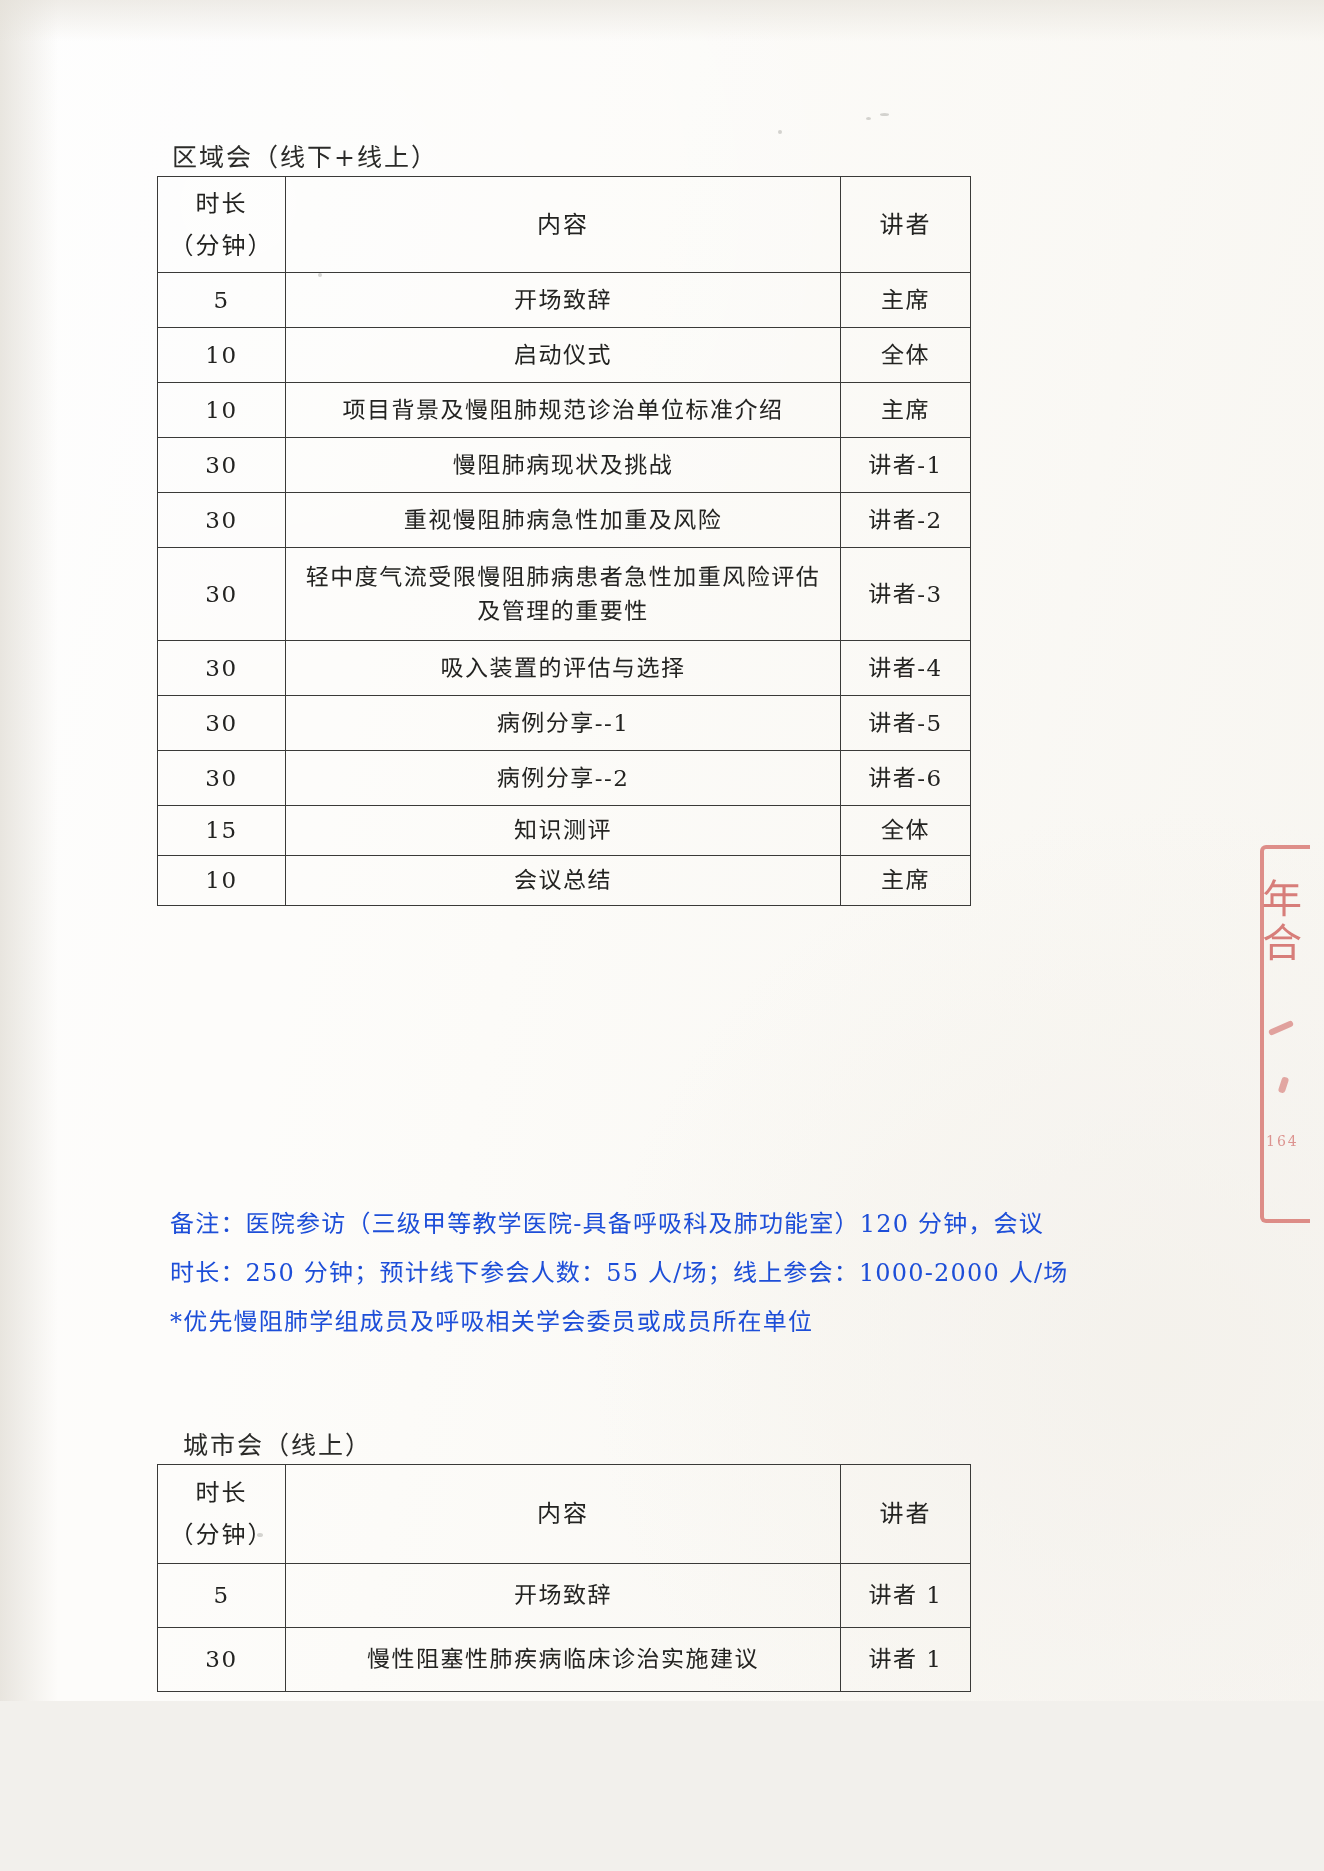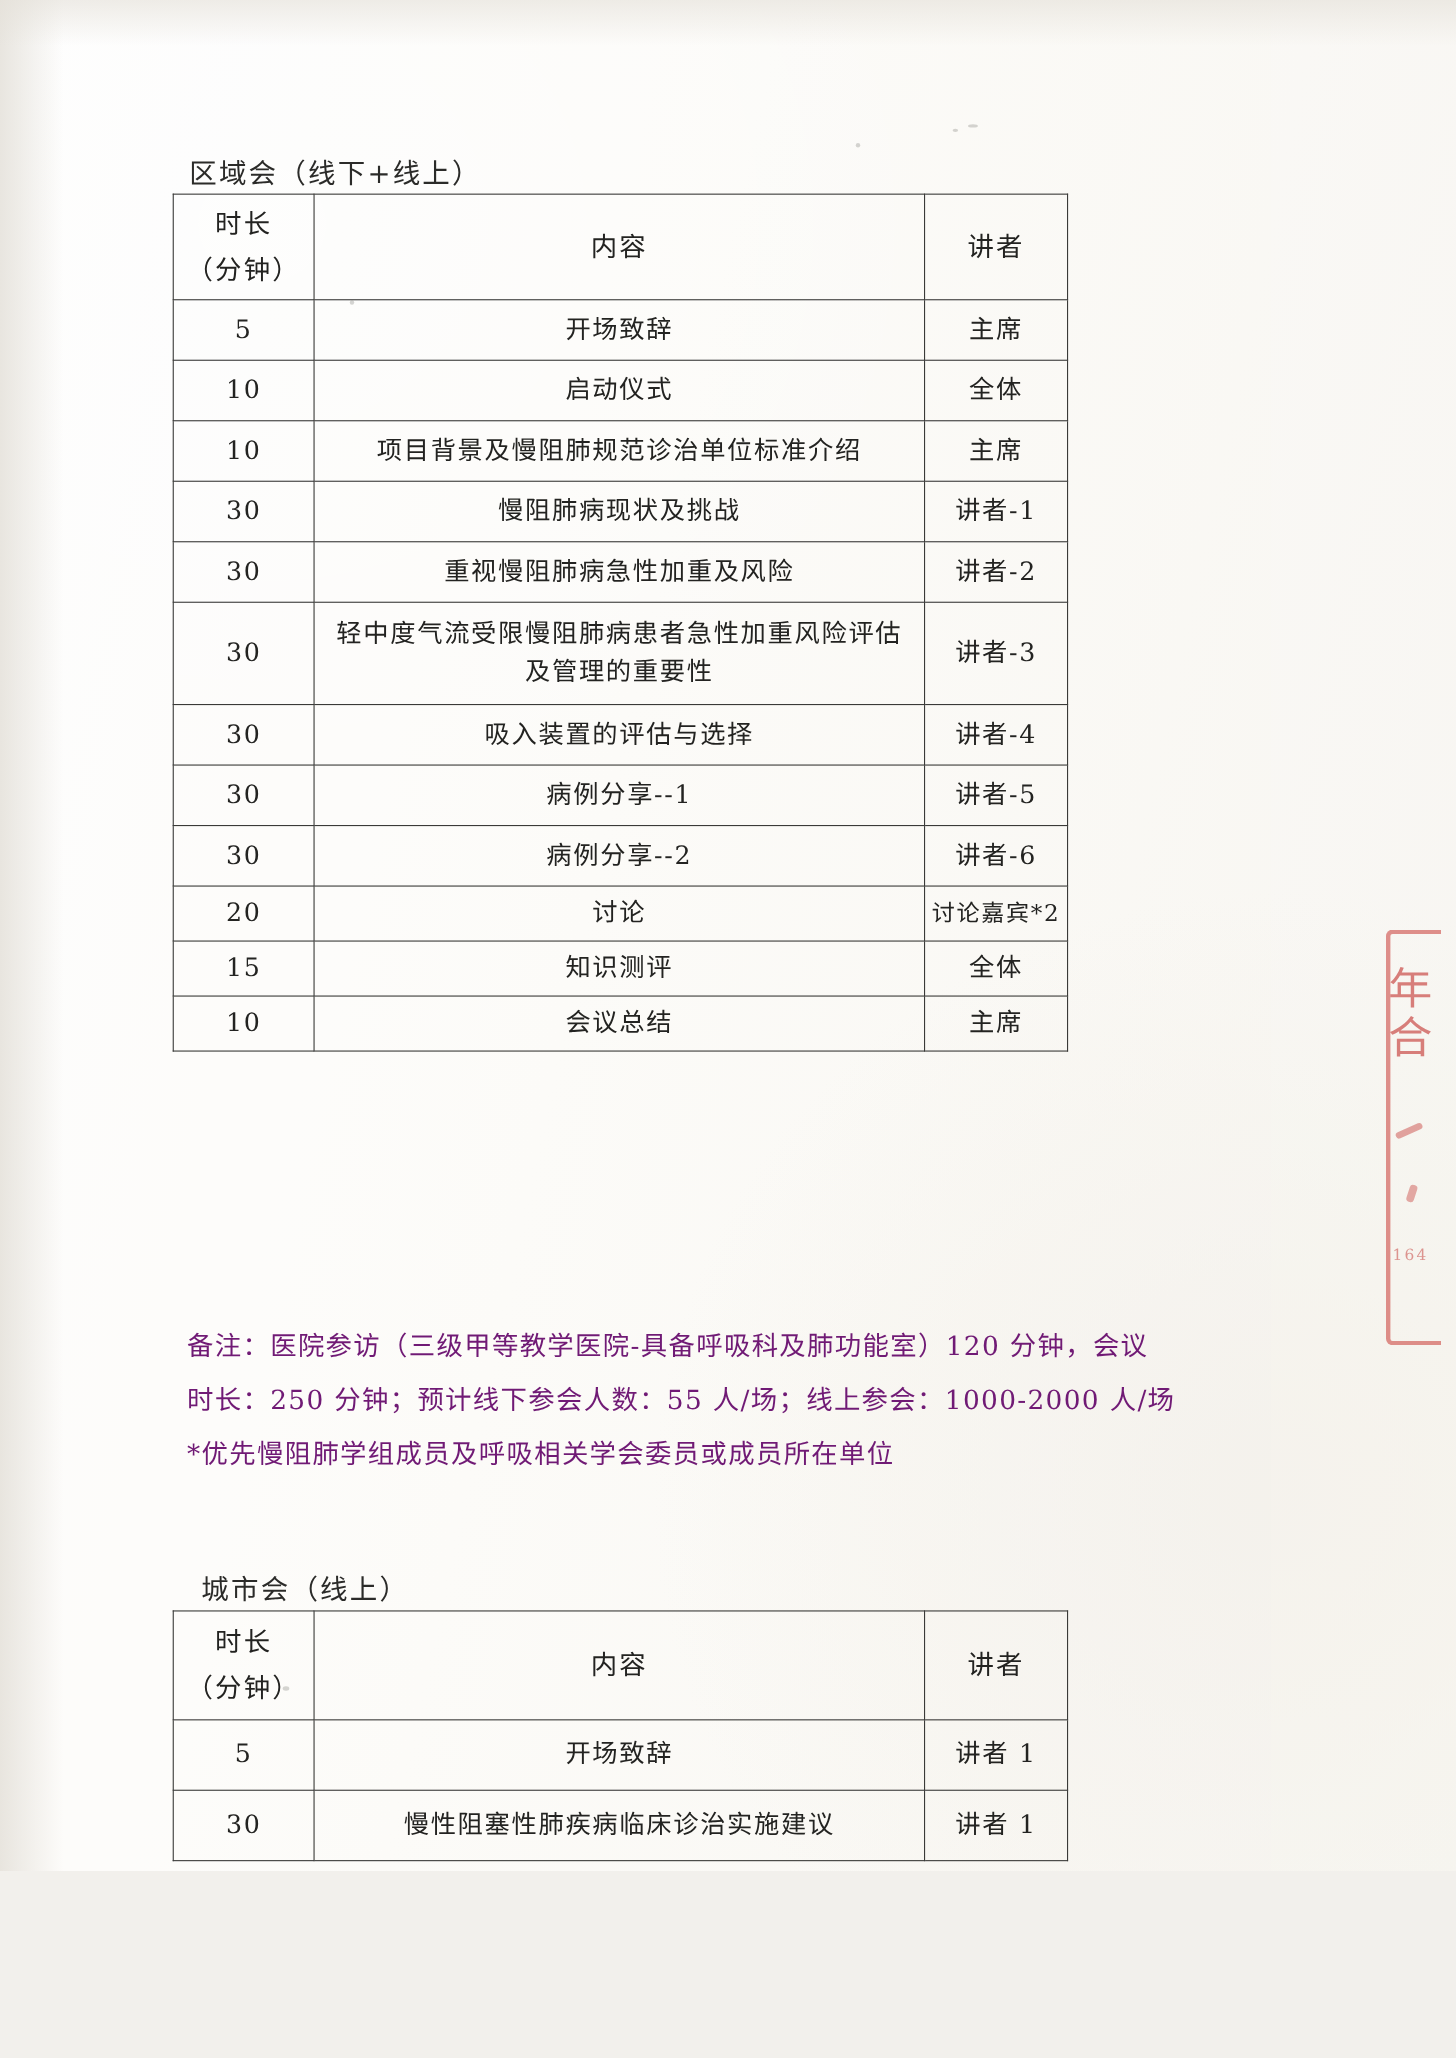--- a/index.html
+++ b/index.html
@@ -91,21 +91,21 @@
   .num {
     font-size: 22px;
     letter-spacing: 1px;
   }
 
   .notes {
     position: absolute;
     font-size: 24px;
     letter-spacing: 1.2px;
     line-height: 2.05;
-    color: #701a75;
+    color: #1d4ed8;
     white-space: nowrap;
   }
 
   
   .stamp {
     position: absolute;
     right: 0;
     top: 845px;
     width: 70px;
     height: 370px;
@@ -240,25 +240,20 @@
         </tr>
         <tr>
           <td class="num" style="height:54px;">30</td>
           <td>病例分享--1</td>
           <td>讲者-5</td>
         </tr>
         <tr>
           <td class="num" style="height:54px;">30</td>
           <td>病例分享--2</td>
           <td>讲者-6</td>
-        </tr>
-        <tr>
-          <td class="num" style="height:49px;">20</td>
-          <td>讨论</td>
-          <td style="font-size:21px;">讨论嘉宾*2</td>
         </tr>
         <tr>
           <td class="num" style="height:49px;">15</td>
           <td>知识测评</td>
           <td>全体</td>
         </tr>
         <tr>
           <td class="num" style="height:49px;">10</td>
           <td>会议总结</td>
           <td>主席</td>

